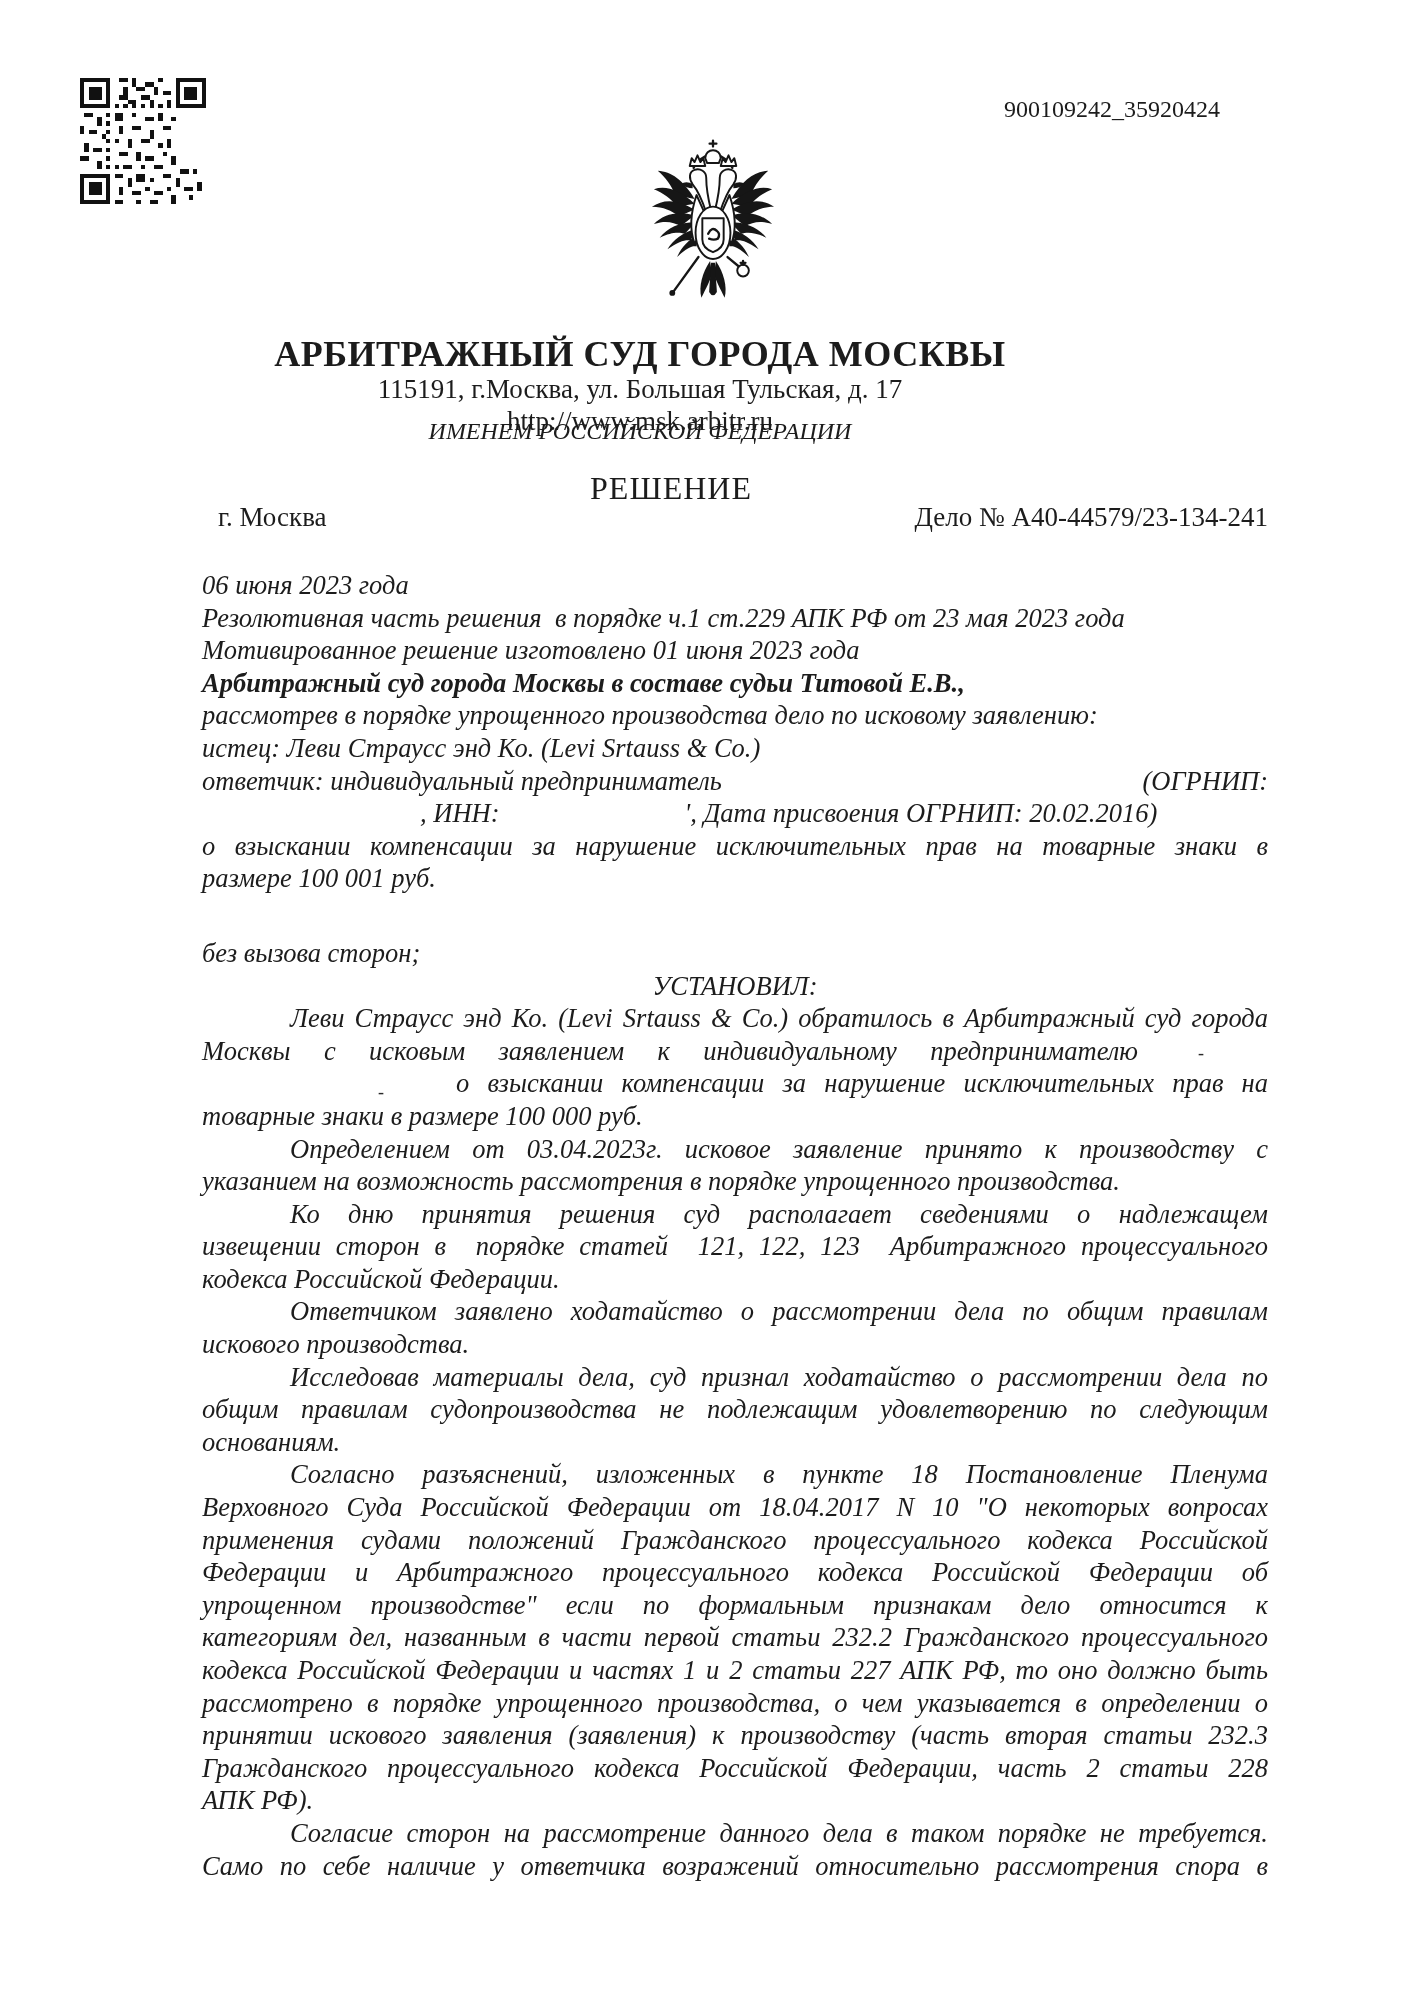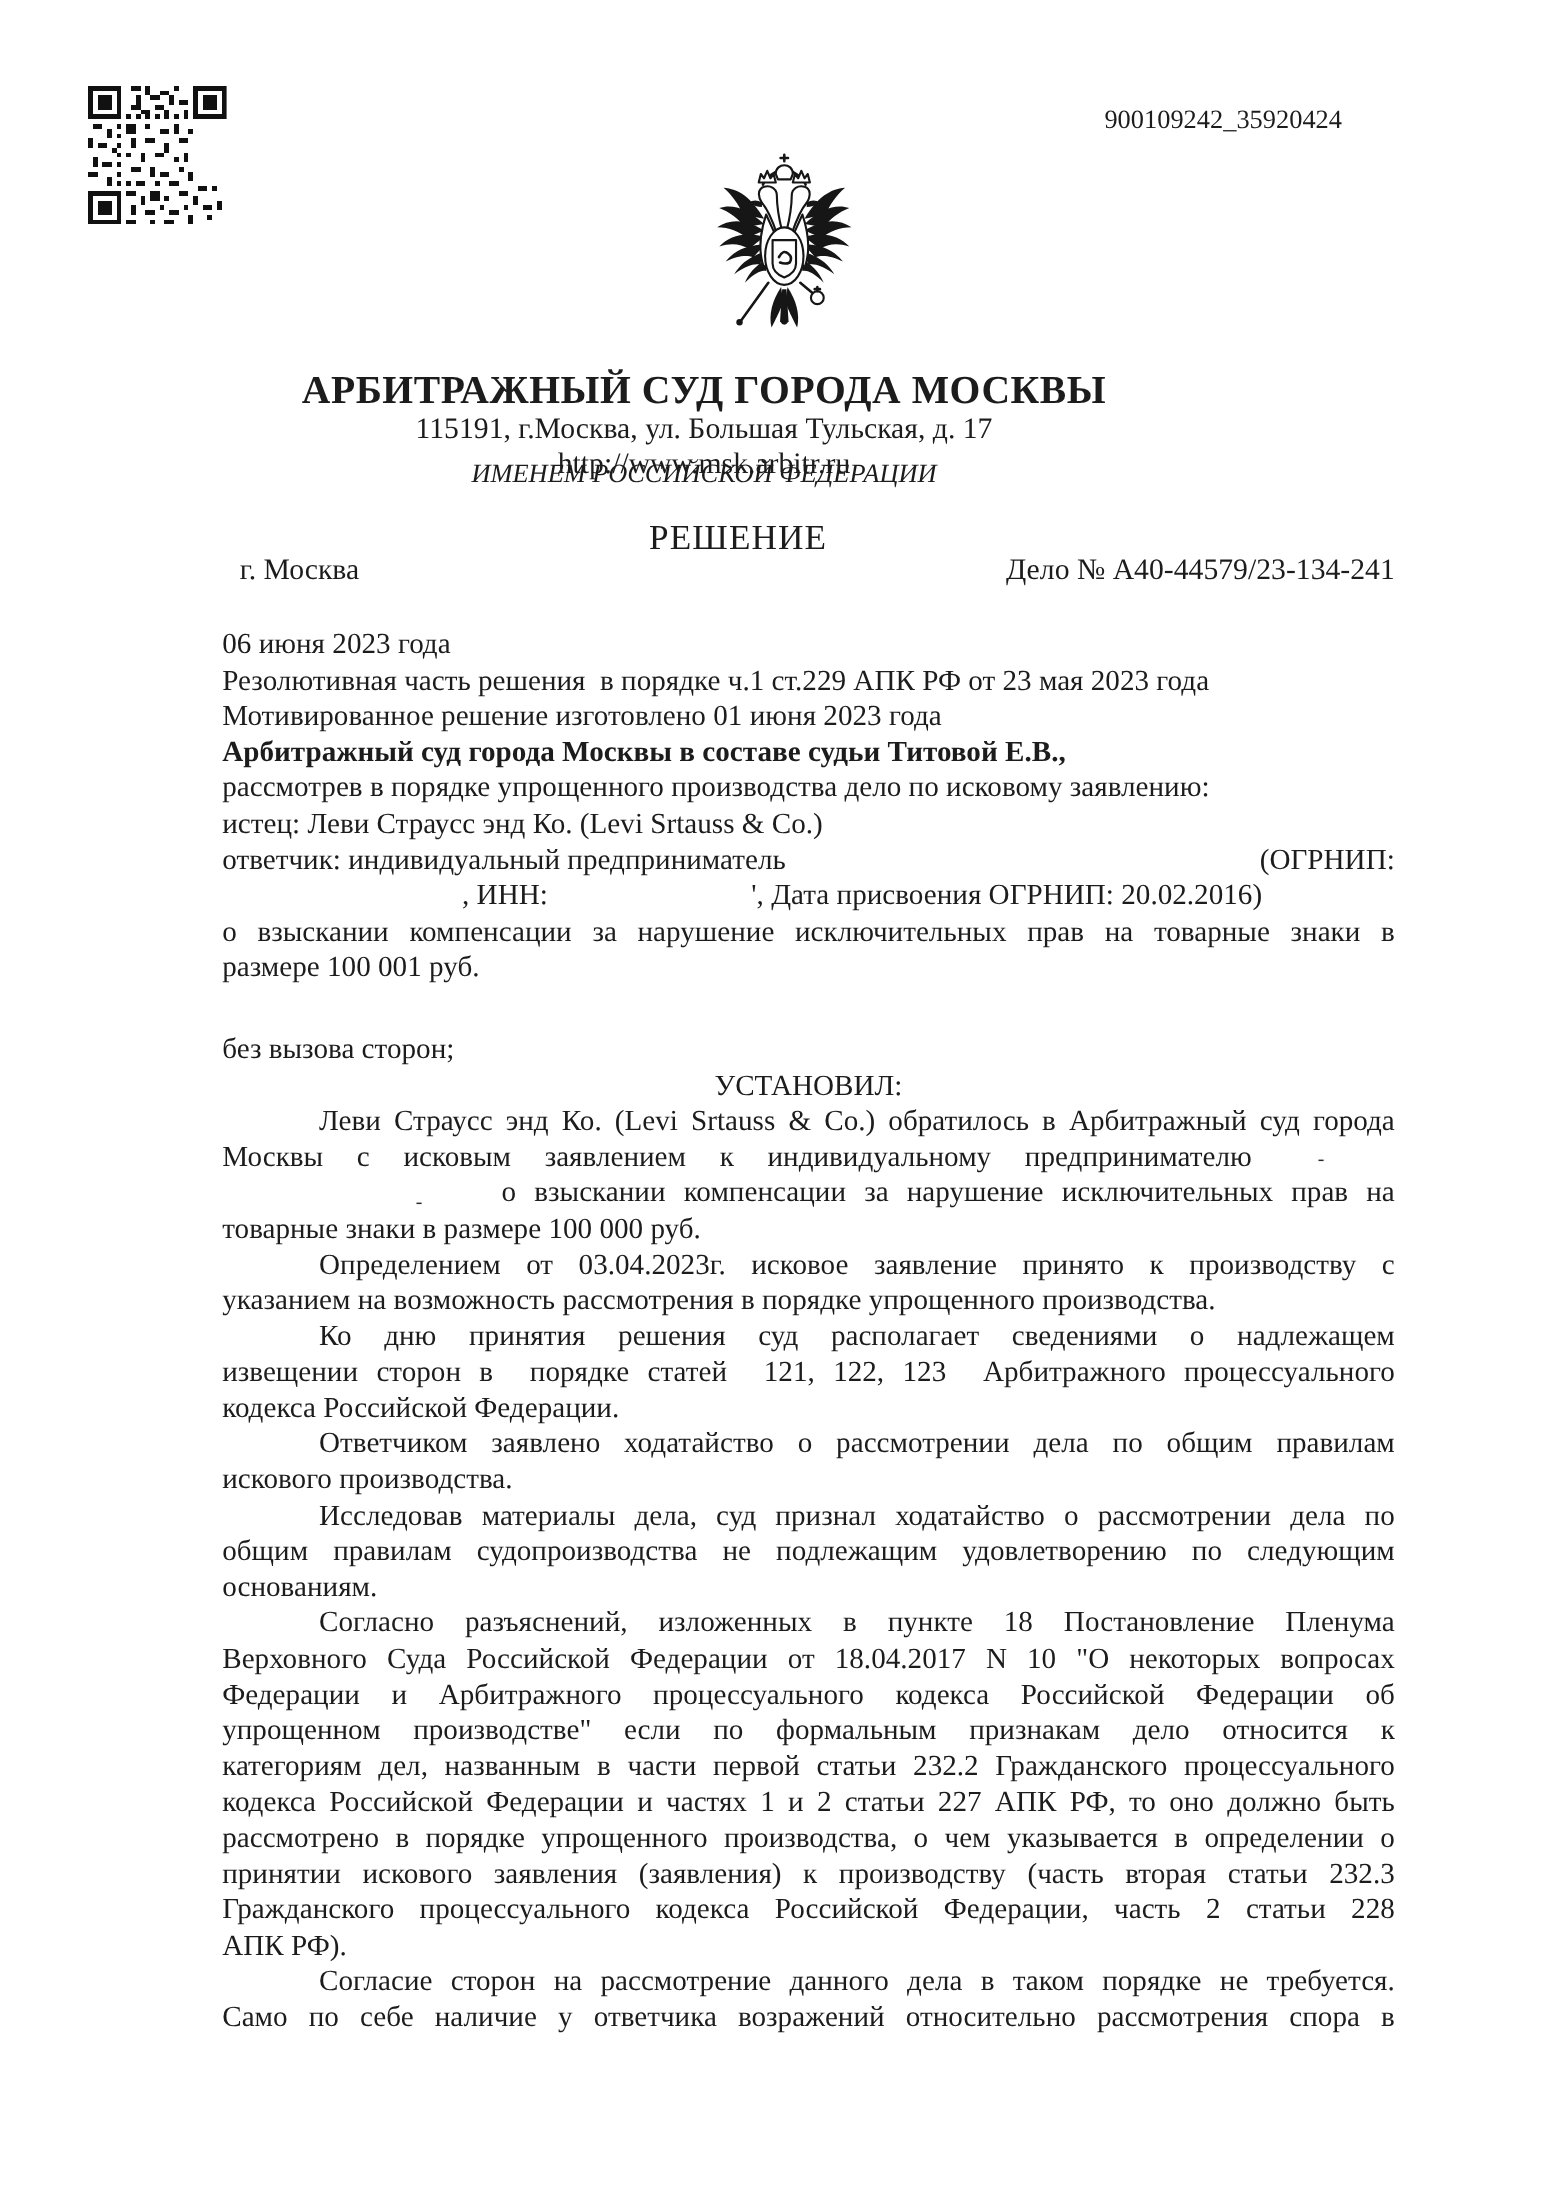--- a/index.html
+++ b/index.html
@@ -13,21 +13,21 @@
   #doc-number{left:950px;top:96px;width:270px;text-align:right;font-size:24px;}
   #emblem{left:650px;top:136px;width:126px;height:182px;}
   .hline{left:0;width:1280px;text-align:center;}
   #court-name{top:333px;font-size:36px;font-weight:bold;letter-spacing:.5px;}
   #court-address{top:374px;font-size:27px;}
   #court-site{top:406px;font-size:27px;}
   #in-the-name{top:418px;font-size:24px;font-style:italic;}
   #doc-type{top:470px;font-size:32px;letter-spacing:1px;margin-left:31px;}
   #place-case{left:202px;top:502px;width:1066px;display:flex;justify-content:space-between;font-size:27px;}
   #place-case .pl{padding-left:16px;}
-  #body-text{left:202px;top:569px;width:1066px;font-size:26.5px;}
+  #body-text{left:202px;top:569px;width:1066px;font-size:26.5px;font-style:italic;}
   .line{line-height:32.6px;min-height:32.6px;white-space:pre-wrap;}
   .line.just{text-align:justify;text-align-last:justify;}
   .line.center{text-align:center;text-align-last:center;}
   .line.bold{font-weight:bold;}
   .line.split{display:flex;justify-content:space-between;white-space:normal;}
   .line.gap{min-height:0;}
   .spacer{display:inline-block;height:1px;}
   .redaction-mark{position:absolute;font-size:18px;color:#2a2a2a;}
   #mark1{left:1198px;top:1043px;}
   #mark2{left:378px;top:1082px;}
@@ -221,20 +221,21 @@
       <div class="line just" style="padding-left: 88px;">Ко дню принятия решения суд располагает сведениями о надлежащем</div>
       <div class="line just">извещении сторон в  порядке статей  121, 122, 123  Арбитражного процессуального</div>
       <div class="line">кодекса Российской Федерации.</div>
       <div class="line just" style="padding-left: 88px;">Ответчиком заявлено ходатайство о рассмотрении дела по общим правилам</div>
       <div class="line">искового производства.</div>
       <div class="line just" style="padding-left: 88px;">Исследовав материалы дела, суд признал ходатайство о рассмотрении дела по</div>
       <div class="line just">общим правилам судопроизводства не подлежащим удовлетворению по следующим</div>
       <div class="line">основаниям.</div>
       <div class="line just" style="padding-left: 88px;">Согласно разъяснений, изложенных в пункте 18 Постановление Пленума</div>
       <div class="line just">Верховного Суда Российской Федерации от 18.04.2017 N 10 "О некоторых вопросах</div>
+      <div class="line just">применения судами положений Гражданского процессуального кодекса Российской</div>
       <div class="line just">Федерации и Арбитражного процессуального кодекса Российской Федерации об</div>
       <div class="line just">упрощенном производстве" если по формальным признакам дело относится к</div>
       <div class="line just">категориям дел, названным в части первой статьи 232.2 Гражданского процессуального</div>
       <div class="line just">кодекса Российской Федерации и частях 1 и 2 статьи 227 АПК РФ, то оно должно быть</div>
       <div class="line just">рассмотрено в порядке упрощенного производства, о чем указывается в определении о</div>
       <div class="line just">принятии искового заявления (заявления) к производству (часть вторая статьи 232.3</div>
       <div class="line just">Гражданского процессуального кодекса Российской Федерации, часть 2 статьи 228</div>
       <div class="line">АПК РФ).</div>
       <div class="line just" style="padding-left: 88px;">Согласие сторон на рассмотрение данного дела в таком порядке не требуется.</div>
       <div class="line just">Само по себе наличие у ответчика возражений относительно рассмотрения спора в</div>

